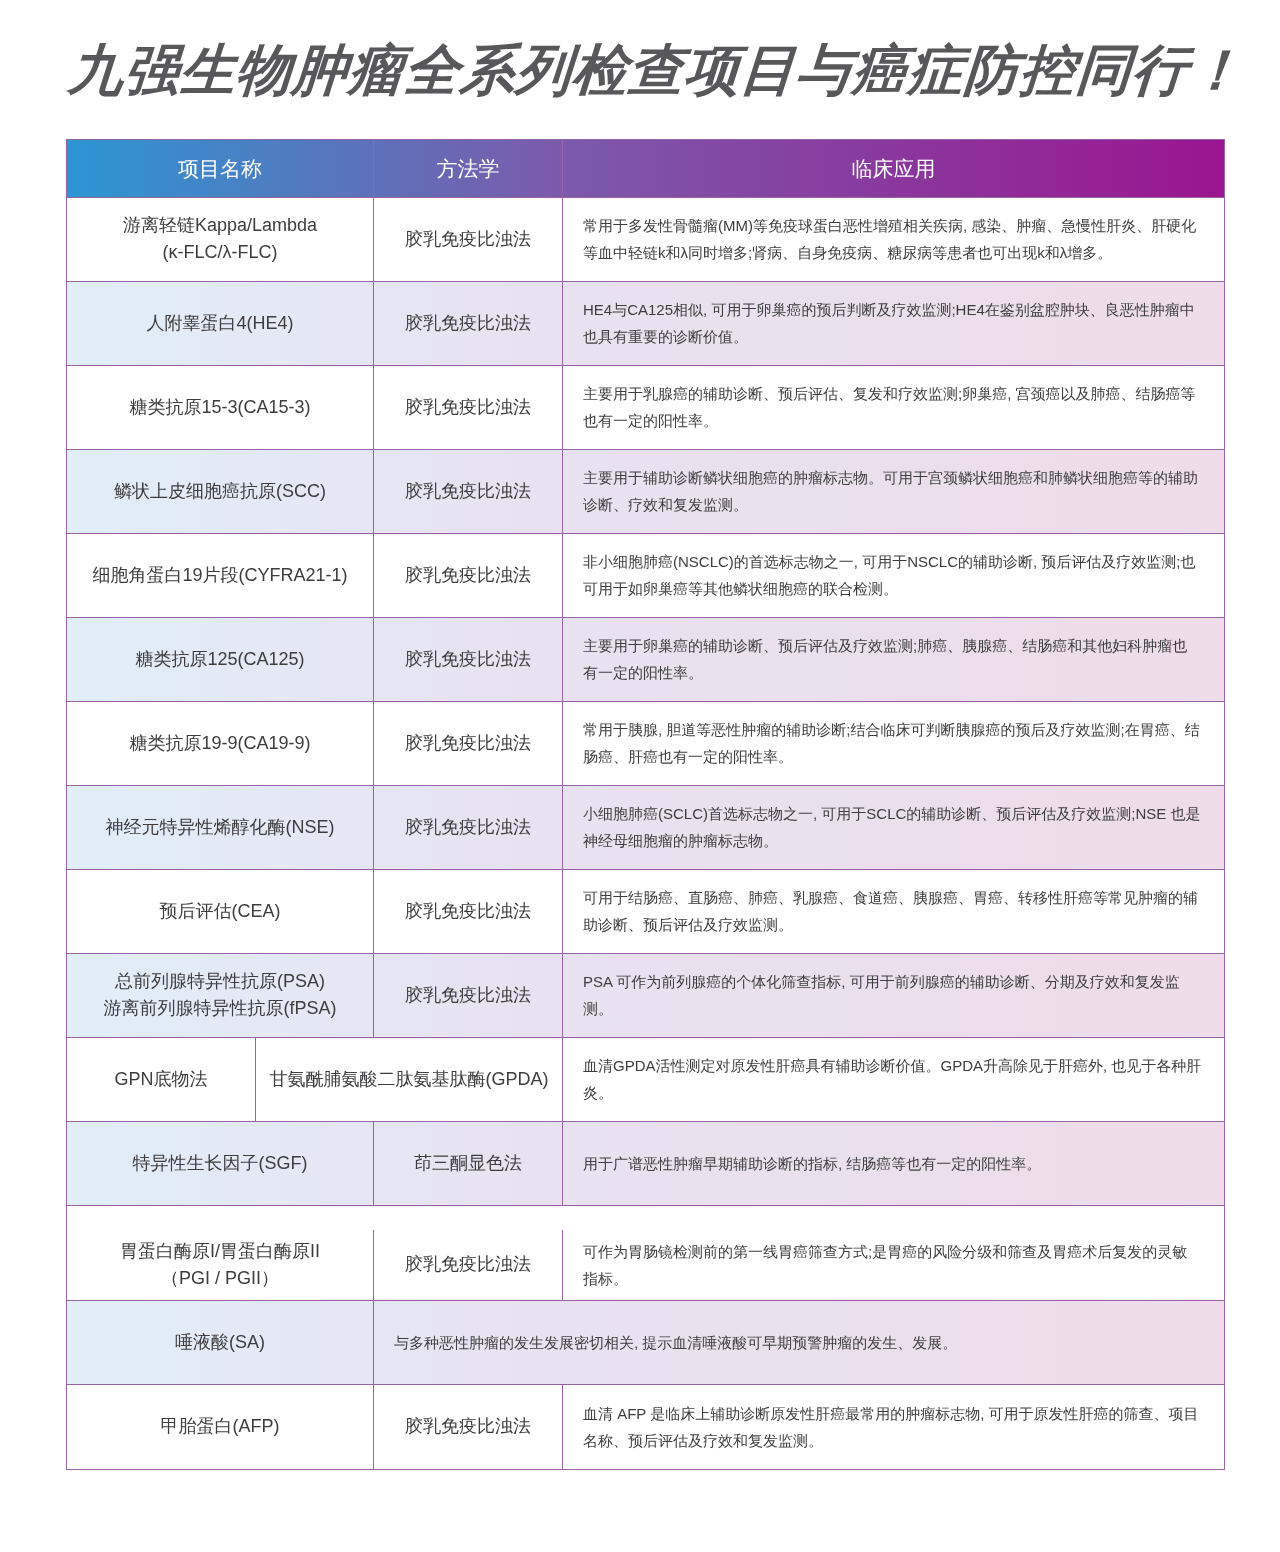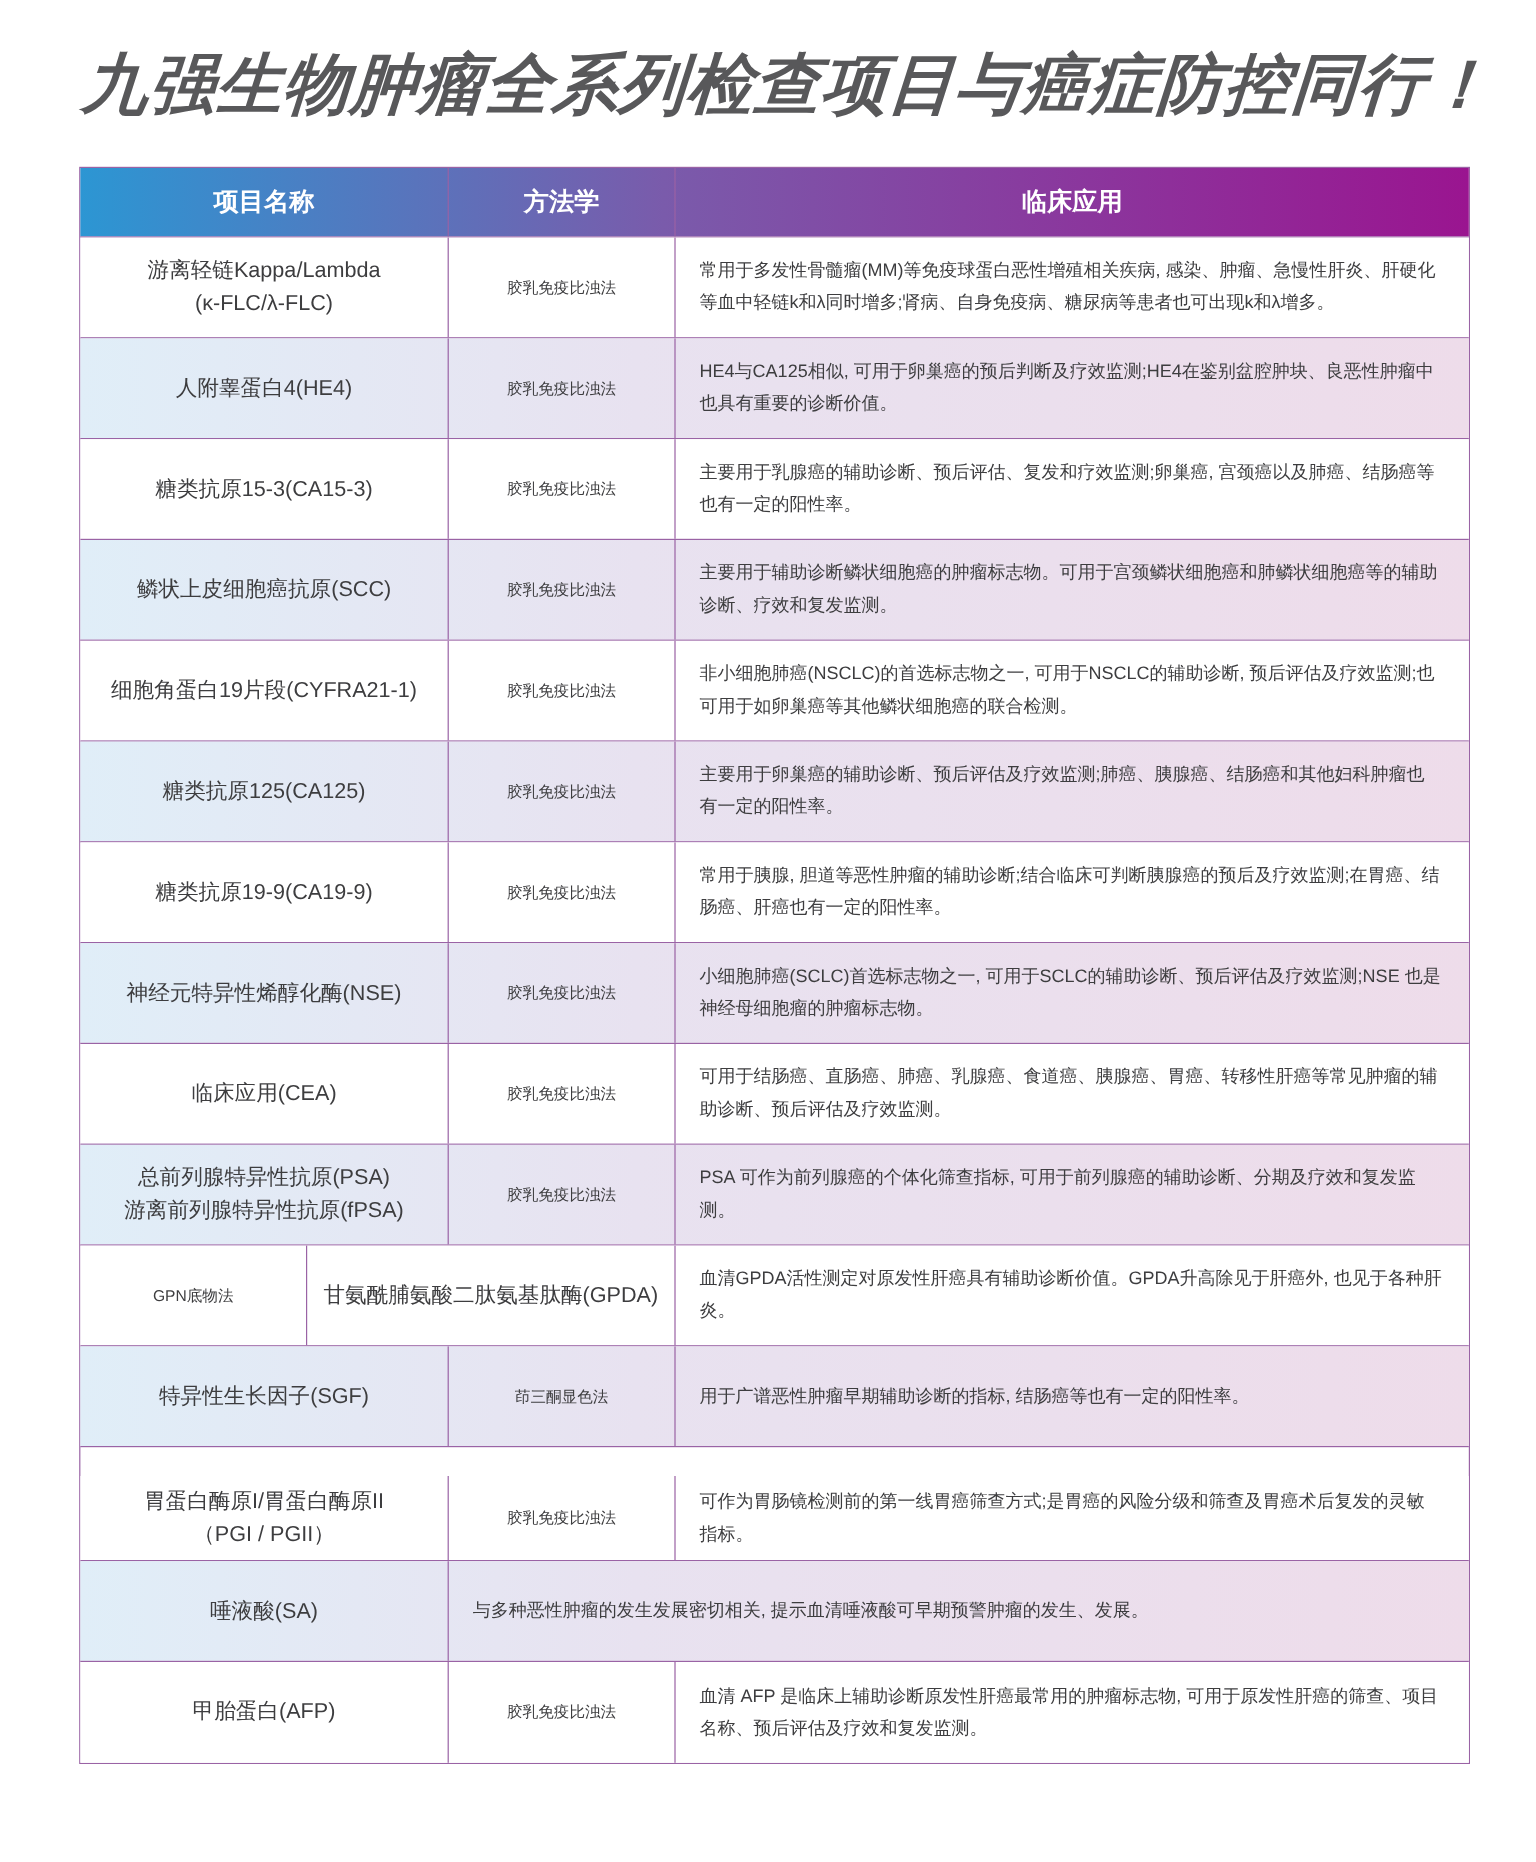--- a/index.html
+++ b/index.html
@@ -45,39 +45,39 @@
     align-items:stretch;
     border-bottom:1.5px solid var(--border-color);
     min-height:84px;
   }
   .t-row:last-child{border-bottom:none;}
   .t-head{
     min-height:58px;
     height:58px;
     background:linear-gradient(90deg,var(--header-grad-start) 0%,var(--header-grad-mid) 42%,var(--header-grad-end) 100%);
     color:#ffffff;
-    font-weight:bold;
+    font-weight:normal;
   }
   .t-body .t-row:nth-child(even){
     background:linear-gradient(90deg,var(--row-alt-start) 0%,var(--row-alt-mid) 40%,var(--row-alt-end) 100%);
   }
   .t-body .t-row:nth-child(odd){background:#ffffff;}
   .t-body .t-row:nth-child(13){min-height:54px;margin-top:24px;}
   .t-cell{
     display:flex;
     align-items:center;
     justify-content:center;
     text-align:center;
     border-right:1.5px solid var(--border-color);
     padding:8px 10px;
     line-height:1.5;
   }
   .t-cell:last-child{border-right:none;}
   .col-name{width:307px;flex:0 0 307px;font-size:18px;white-space:pre-line;}
-  .col-method{width:189px;flex:0 0 189px;font-size:13px;}
+  .col-method{width:189px;flex:0 0 189px;font-size:18px;}
   .col-clinical{
     flex:1 1 auto;
     justify-content:flex-start;
     text-align:left;
     font-size:15px;
     line-height:27px;
     padding:8px 22px 8px 20px;
   }
   .t-head .t-cell{font-size:21px;line-height:1.2;padding:4px;}
   .t-head .col-clinical{justify-content:center;text-align:right;}
@@ -139,21 +139,21 @@
   </div>
 
   <div class="t-row">
     <div class="t-cell col-name">神经元特异性烯醇化酶(NSE)</div>
     <div class="t-cell col-method">胶乳免疫比浊法</div>
     <div class="t-cell col-clinical">小细胞肺癌(SCLC)首选标志物之一, 可用于SCLC的辅助诊断、预后评估及疗效监测;NSE 也是神经母细胞瘤的肿瘤标志物。</div>
   </div>
 
 
   <div class="t-row">
-    <div class="t-cell col-name">临床应用(CEA)</div>
+    <div class="t-cell col-name">预后评估(CEA)</div>
     <div class="t-cell col-method">胶乳免疫比浊法</div>
     <div class="t-cell col-clinical">可用于结肠癌、直肠癌、肺癌、乳腺癌、食道癌、胰腺癌、胃癌、转移性肝癌等常见肿瘤的辅助诊断、预后评估及疗效监测。</div>
   </div>
 
   <div class="t-row">
     <div class="t-cell col-name">总前列腺特异性抗原(PSA)
 游离前列腺特异性抗原(fPSA)</div>
     <div class="t-cell col-method">胶乳免疫比浊法</div>
     <div class="t-cell col-clinical">PSA 可作为前列腺癌的个体化筛查指标, 可用于前列腺癌的辅助诊断、分期及疗效和复发监测。</div>
   </div>

